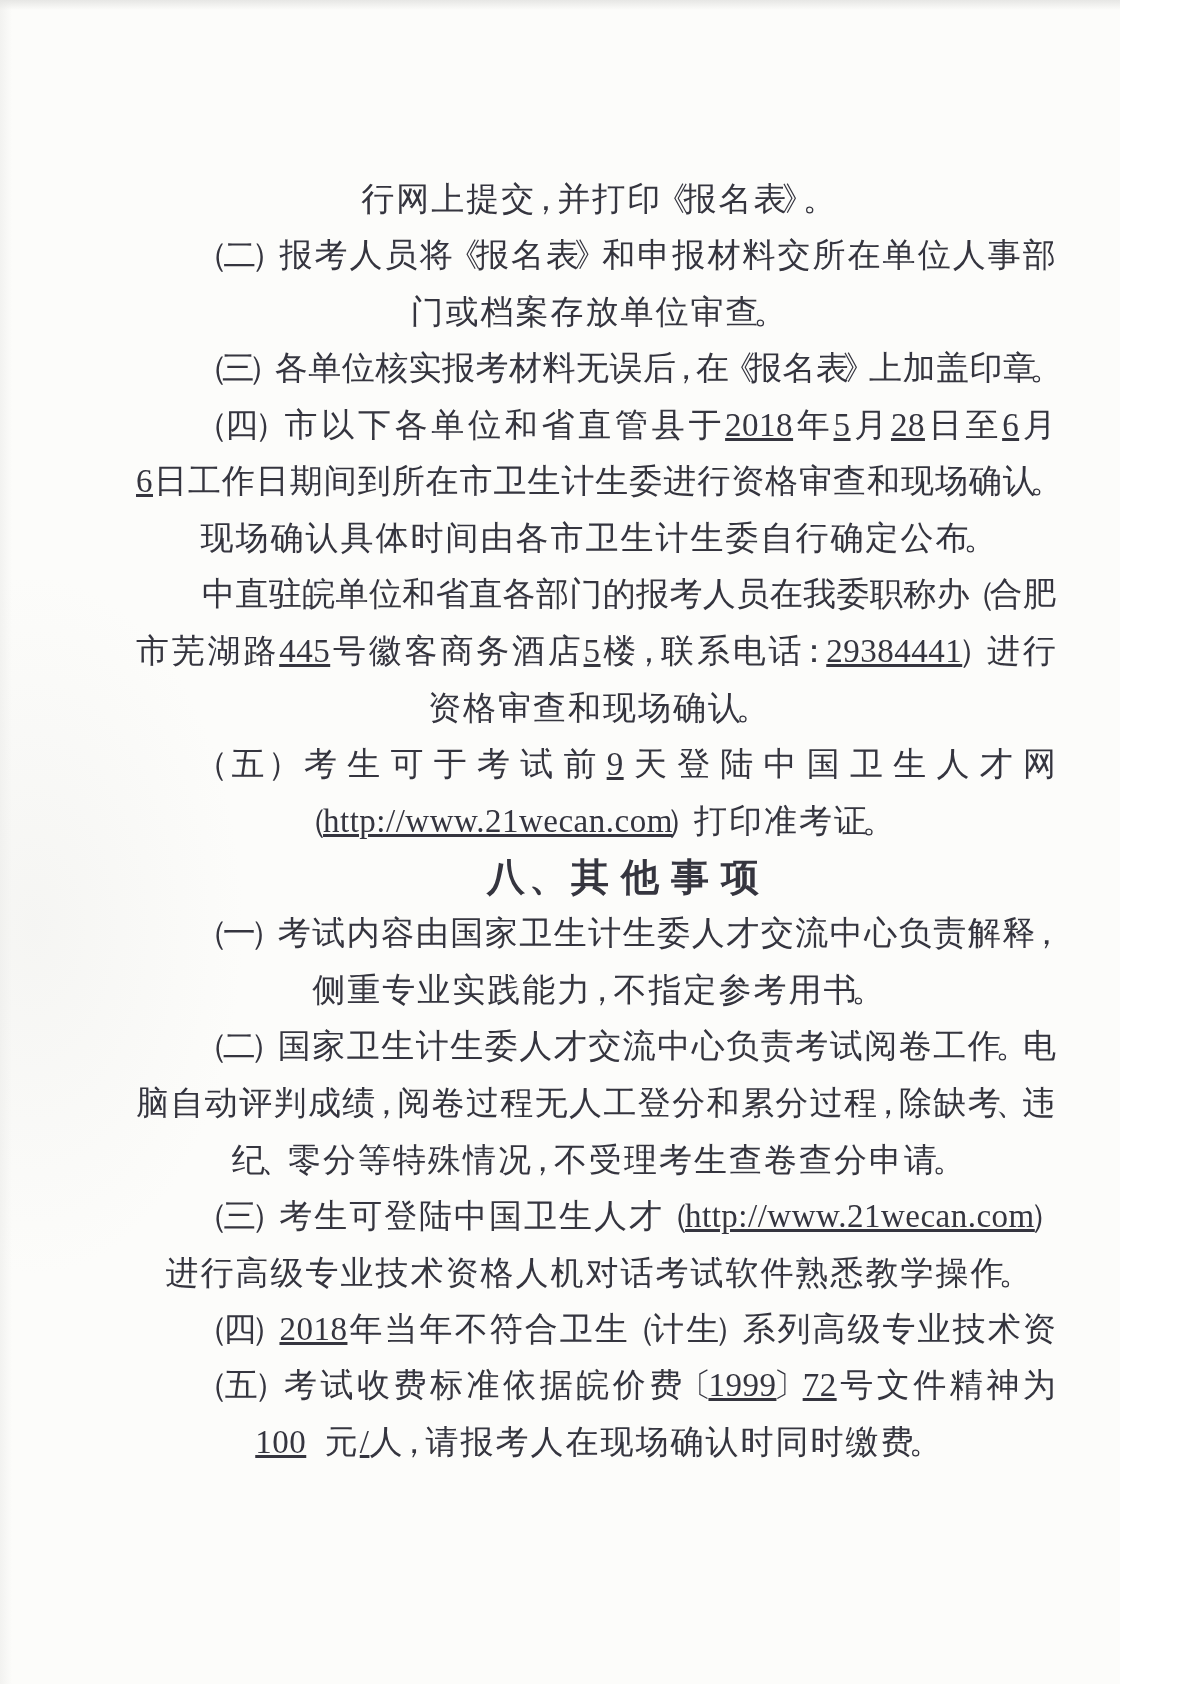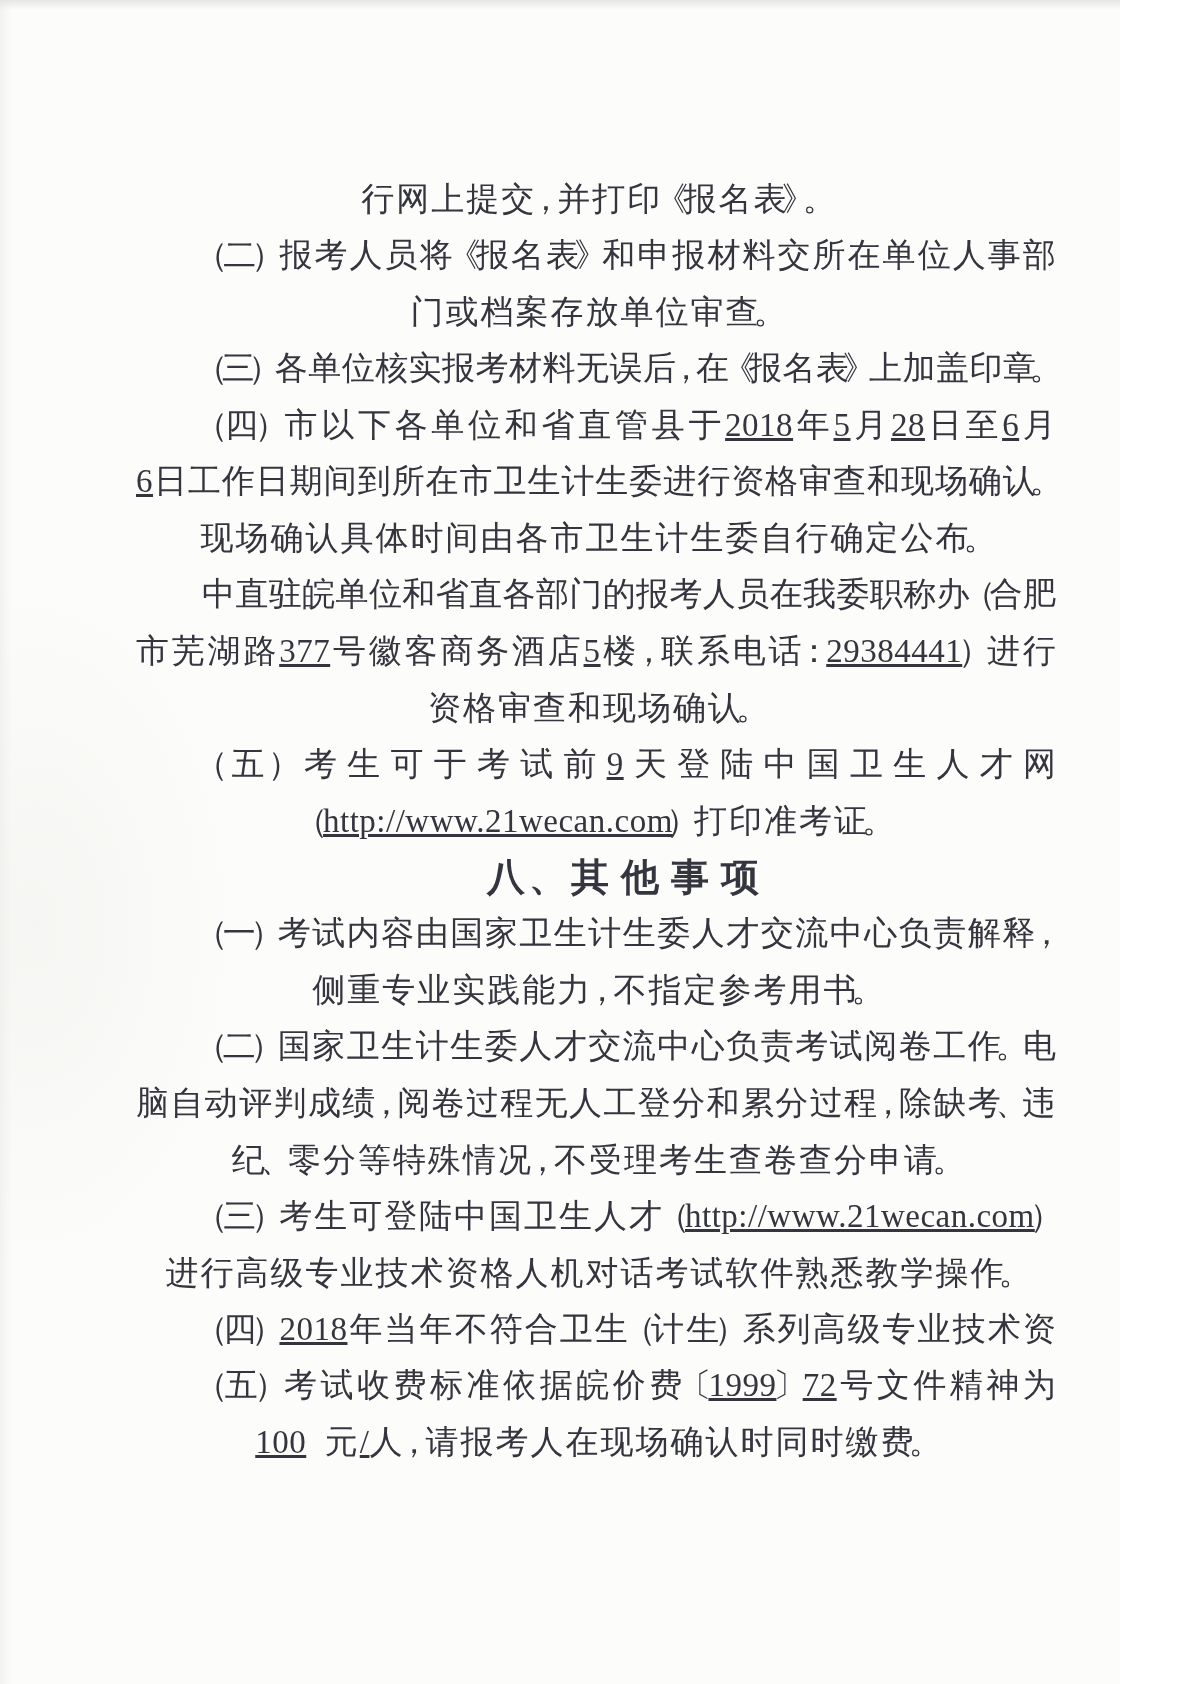--- a/index.html
+++ b/index.html
@@ -197,21 +197,21 @@
         <span>办</span>
         <span class="punct">（</span>
         <span>合</span>
         <span>肥</span>
       </div>
       <div class="line justify">
         <span>市</span>
         <span>芜</span>
         <span>湖</span>
         <span>路</span>
-        <span class="lat">377</span>
+        <span class="lat">445</span>
         <span>号</span>
         <span>徽</span>
         <span>客</span>
         <span>商</span>
         <span>务</span>
         <span>酒</span>
         <span>店</span>
         <span class="lat">5</span>
         <span>楼</span>
         <span class="punct">，</span>

